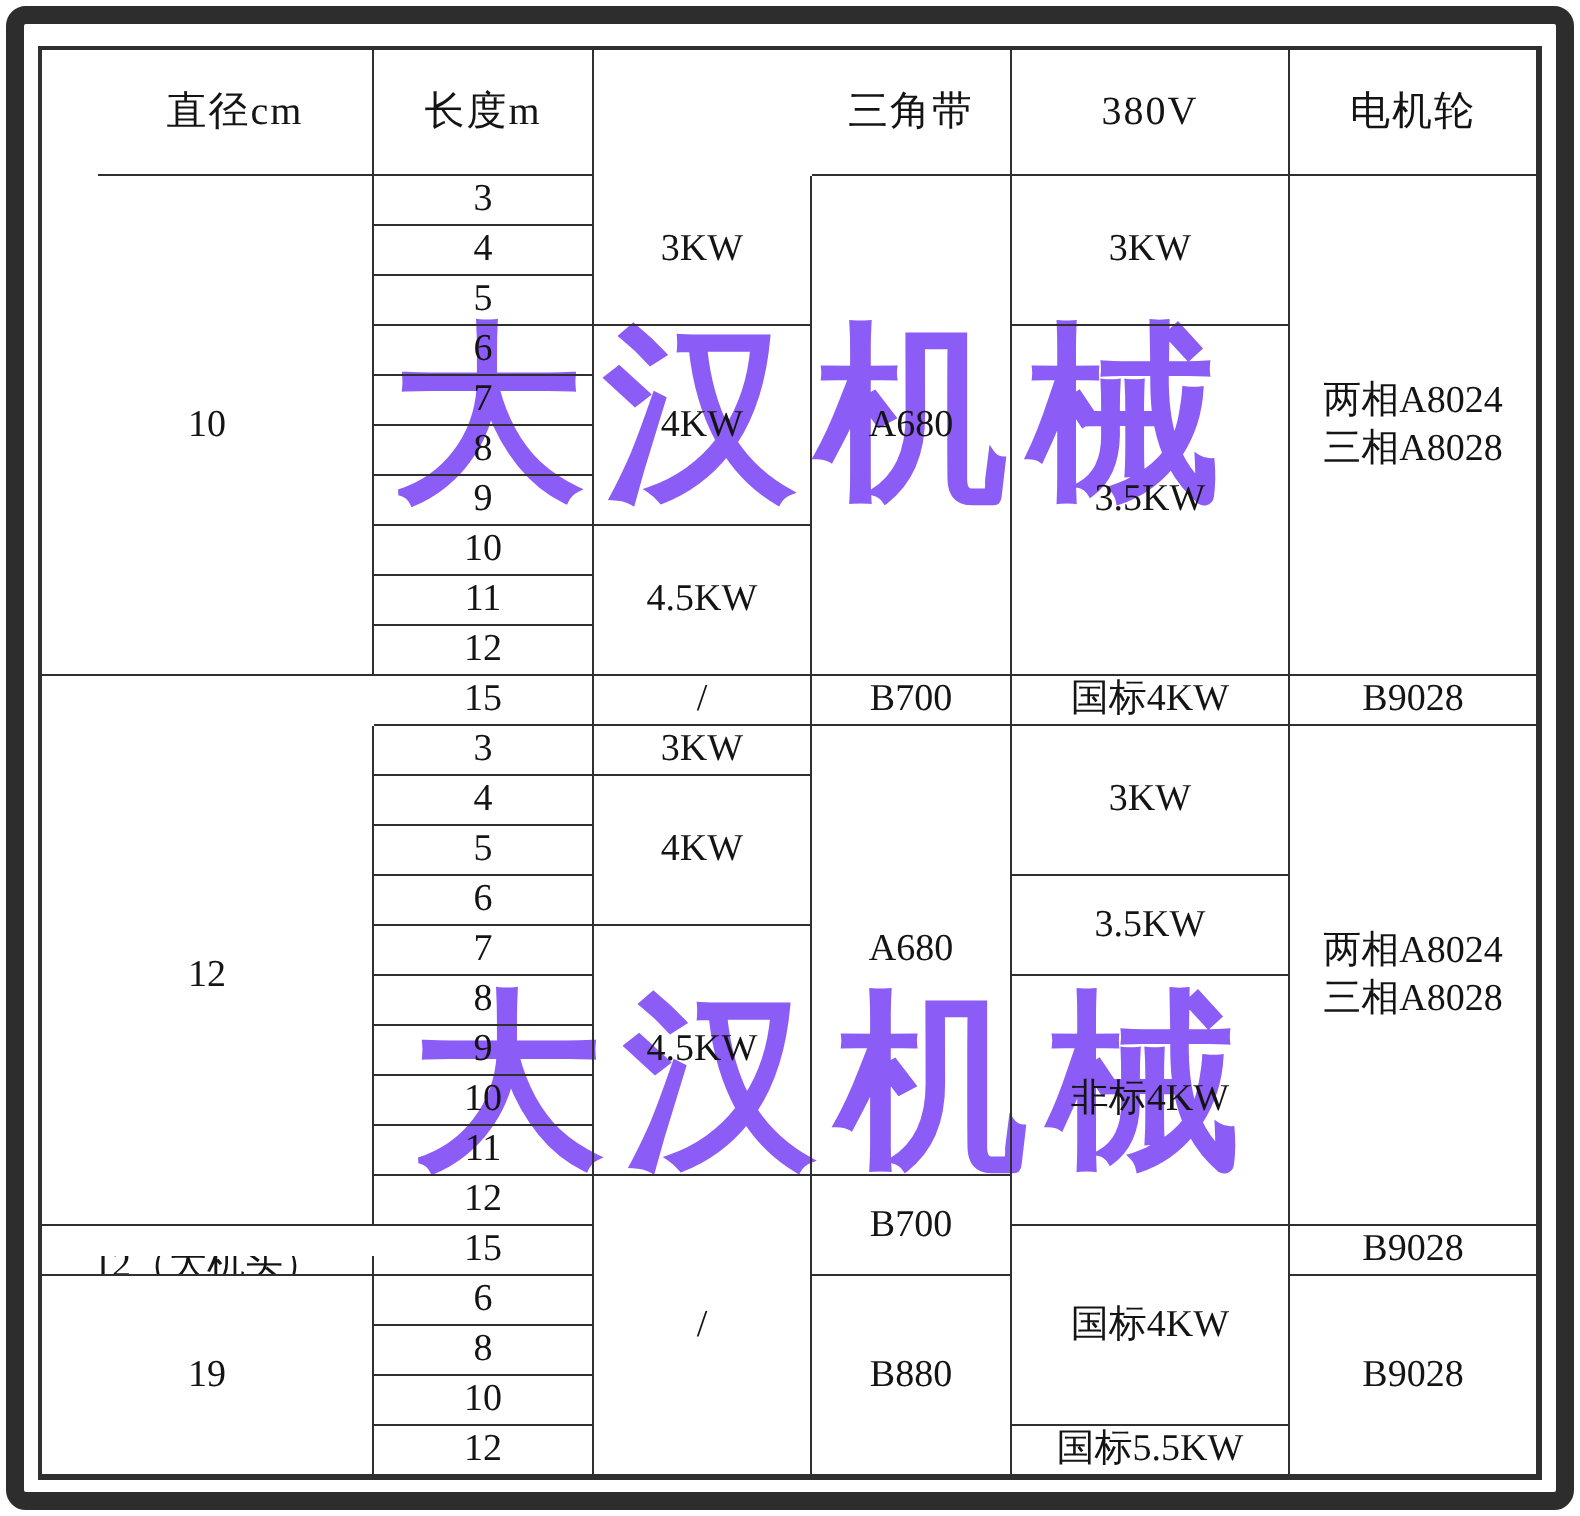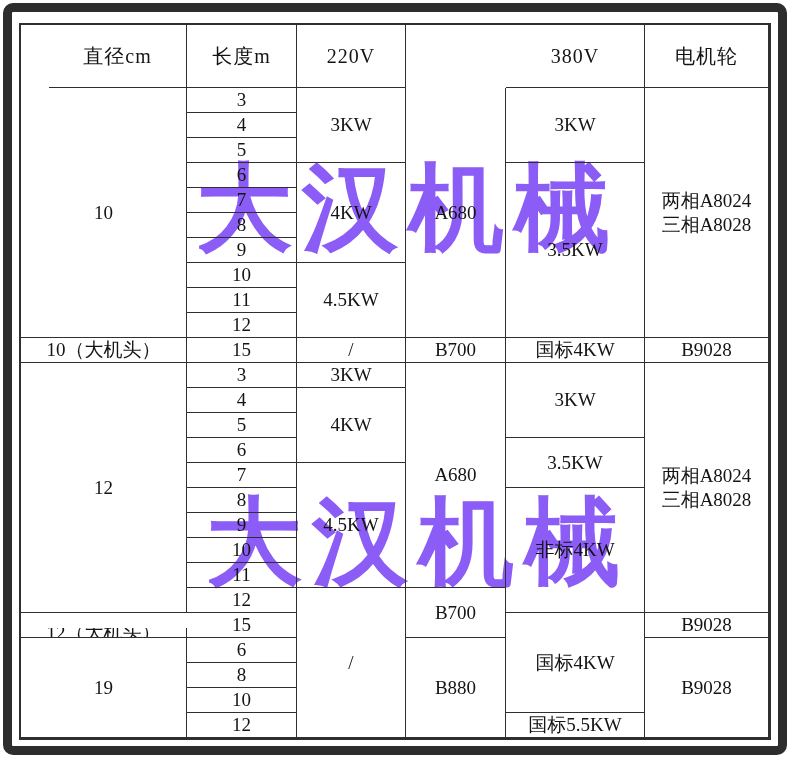--- a/index.html
+++ b/index.html
@@ -43,25 +43,24 @@
 </style>
 </head>
 <body>
 
 <div class="watermark wm1">大汉机械</div>
 <div class="watermark wm2">大汉机械</div>
 
 <div class="grid">
     <div class="cell header" style="grid-area: 1 / 1; margin-left: 28px;">直径cm</div>
     <div class="cell header" style="grid-area: 1 / 2;">长度m</div>
-    <div class="cell header" style="grid-area: 1 / 3;">220V</div>
+    <div class="cell header" style="grid-area: 1 / 4;">三角带</div>
     <div class="cell header" style="grid-area: 1 / 5;">380V</div>
     <div class="cell header" style="grid-area: 1 / 6;">电机轮</div>
     <div class="cell" style="grid-area: 2 / 1 / span 10;">10</div>
-    <div class="cell" style="grid-area: 12 / 1 / span 1;">10（大机头）</div>
     <div class="cell" style="grid-area: 13 / 1 / span 10;">12</div>
     <div class="cell" style="grid-area: 23 / 1 / span 1; margin-top: 15px;">12（大机头）</div>
     <div class="cell" style="grid-area: 24 / 1 / span 4;">19</div>
     <div class="cell" style="grid-area: 2 / 2 / span 1;">3</div>
     <div class="cell" style="grid-area: 3 / 2 / span 1;">4</div>
     <div class="cell" style="grid-area: 4 / 2 / span 1;">5</div>
     <div class="cell" style="grid-area: 5 / 2 / span 1;">6</div>
     <div class="cell" style="grid-area: 6 / 2 / span 1;">7</div>
     <div class="cell" style="grid-area: 7 / 2 / span 1;">8</div>
     <div class="cell" style="grid-area: 8 / 2 / span 1;">9</div>

